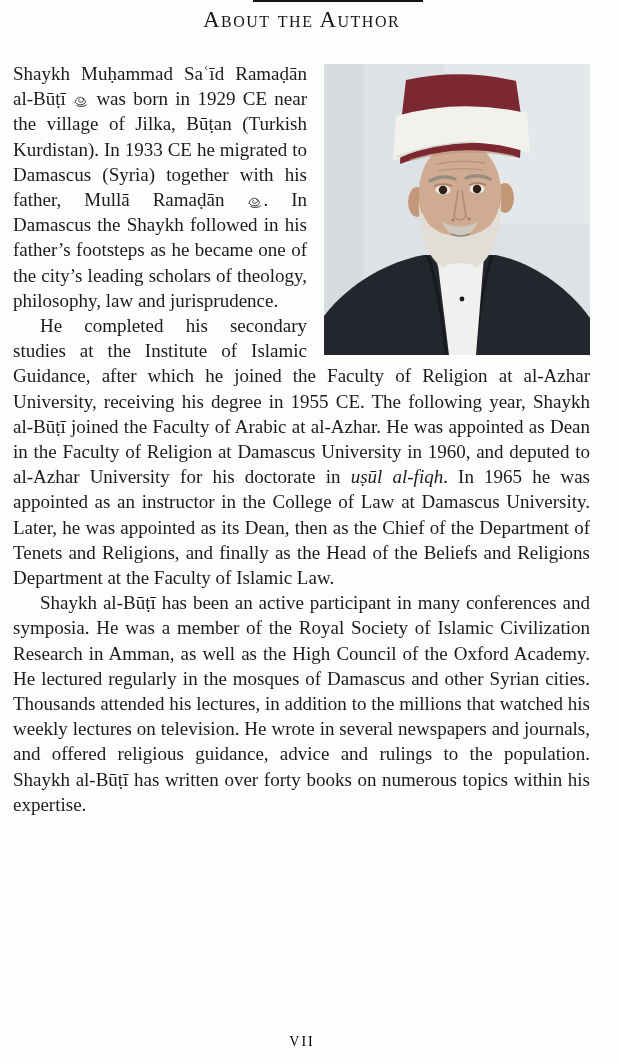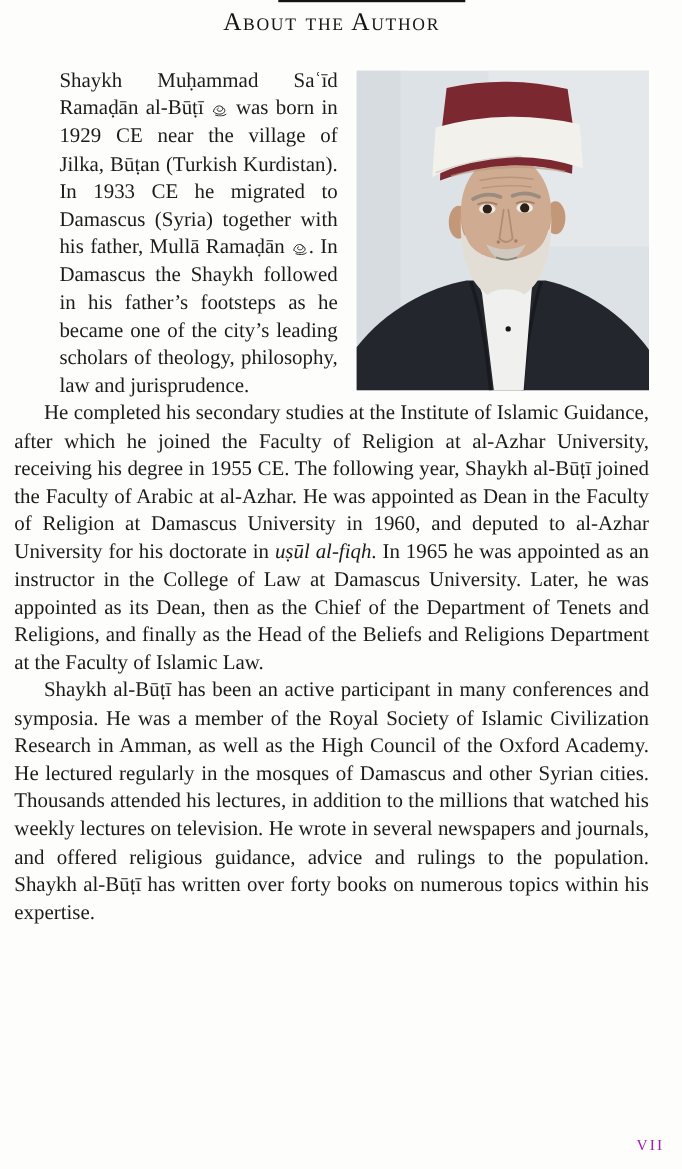--- a/index.html
+++ b/index.html
@@ -34,30 +34,30 @@
     line-height: 25.2px;
     text-align: justify;
   }
   figure.portrait {
     float: right;
     width: 266px; height: 291px;
     margin: 3px 0 8px 17px; padding: 0;
   }
   figure.portrait svg { display: block; }
   p.para { margin: 0; text-indent: 27px; }
-  p.para.first { text-indent: 0; margin-left: 41px; }
+  p.para.first { text-indent: 0; }
   p.para em { font-style: italic; }
   p.para sup { font-size: 11px; line-height: 0; vertical-align: 6px; letter-spacing: 0; }
   .honorific { display: inline-block; }
   .honorific svg { vertical-align: -2px; }
   .pagenum {
     position: absolute; left: 0; right: 0; bottom: 13px;
-    text-align: right;
+    text-align: center;
     font-size: 14px; letter-spacing: 2px;
-    color: #a21caf;
+    color: #000000;
   }
   
   .p-bg1 { fill: var(--photo-bg-light, #e8ebee); }
   .p-bg  { fill: var(--photo-bg, #dde2e6); }
   .p-suit { fill: var(--suit, #23262d); }
   .p-shirt { fill: var(--shirt, #f0f1ee); }
   .p-skin { fill: var(--skin, #cfab92); }
   .p-skin-dk { fill: var(--skin-dark, #c39878); }
   .p-beard { fill: var(--beard, #e2ded6); }
   .p-hat { fill: var(--hat-maroon, #7b2830); }

